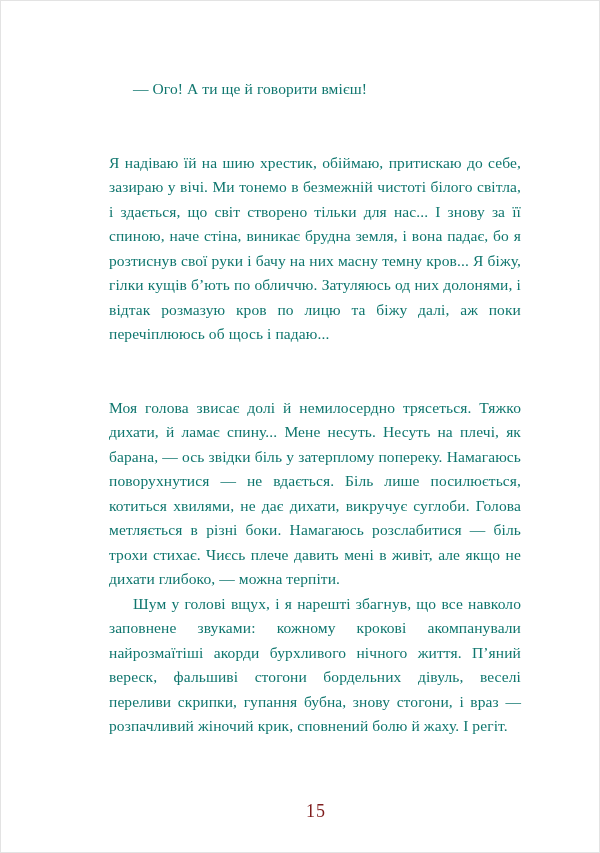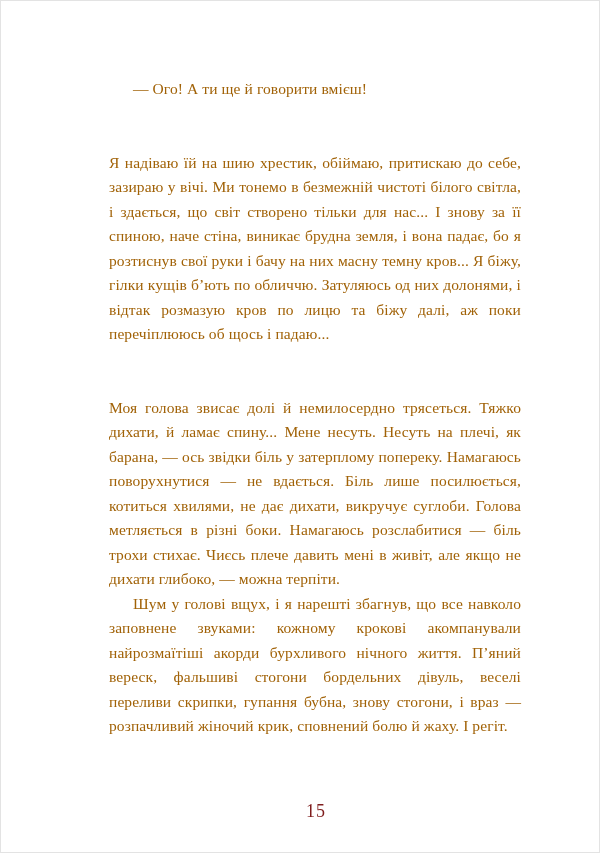--- a/index.html
+++ b/index.html
@@ -18,21 +18,21 @@
     background: #ffffff;
     border: 1px solid #e3e3e3;
     overflow: hidden;
   }
 
   .text-block {
     position: absolute;
     top: 76px;
     left: 108px;
     right: 78px;
-    color: #a16207;
+    color: #0f766e;
     font-size: 15.5px;
     line-height: 24.5px;
     text-align: justify;
     letter-spacing: 0.1px;
   }
 
   .text-block p {
     margin: 0;
   }
 

